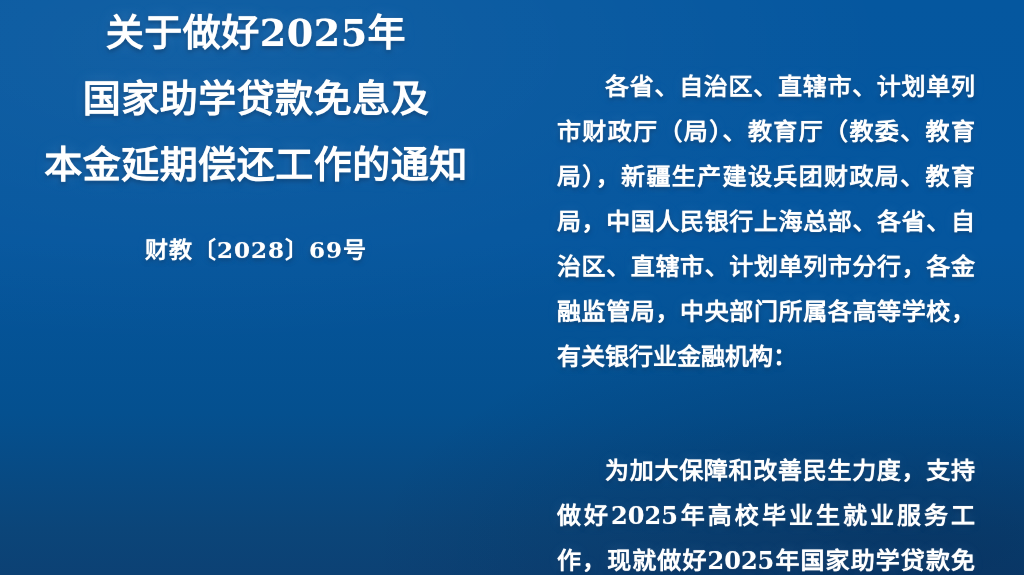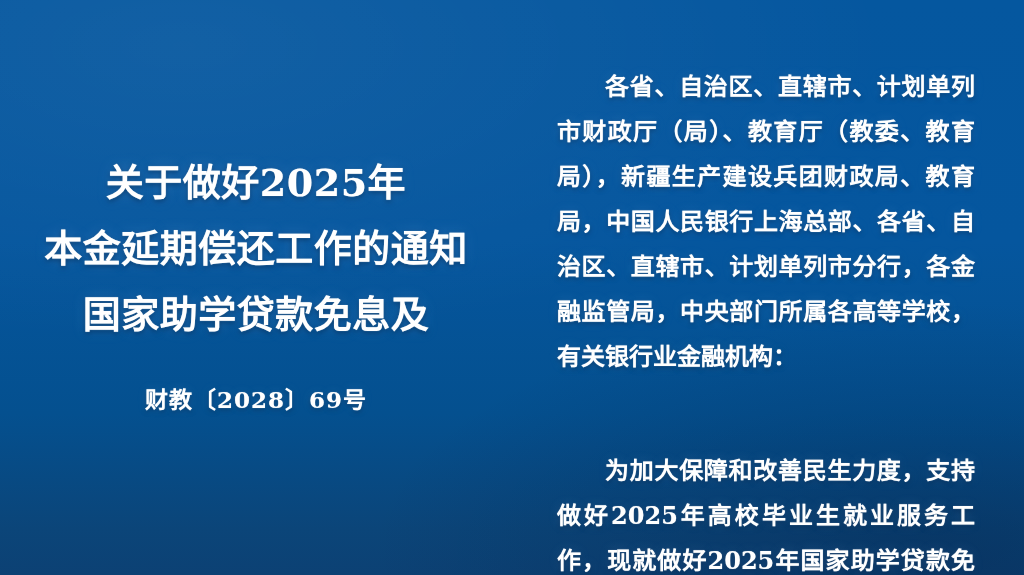--- a/index.html
+++ b/index.html
@@ -49,21 +49,20 @@
     align-items: stretch;
   }
 
   
   .left-col {
     position: relative;
     width: 512px;
     flex: 0 0 512px;
     display: flex;
     flex-direction: column;
-    justify-content: center;
     align-items: center;
     padding: 0 8px 10px 8px;
     box-sizing: border-box;
   }
 
   .title-block {
     width: 100%;
     text-align: center;
   }
 
@@ -128,22 +127,22 @@
 </style>
 </head>
 <body>
 
 <div id="slide">
   <div class="cols">
 
     <div class="left-col">
       <div class="title-block">
         <div class="title-line">关于做好2025年</div>
+        <div class="title-line">国家助学贷款免息及</div>
         <div class="title-line">本金延期偿还工作的通知</div>
-        <div class="title-line">国家助学贷款免息及</div>
         <div class="doc-number">财教〔2028〕69号</div>
       </div>
     </div>
 
     <div class="right-col">
       <p class="body-par">各省、自治区、直辖市、计划单列市财政厅（局）、教育厅（教委、教育局），新疆生产建设兵团财政局、教育局，中国人民银行上海总部、各省、自治区、直辖市、计划单列市分行，各金融监管局，中央部门所属各高等学校，有关银行业金融机构：</p>
       <p class="body-par">为加大保障和改善民生力度，支持做好2025年高校毕业生就业服务工作，现就做好2025年国家助学贷款免息及本金延期偿还工作通知如下：</p>
     </div>
 
   </div>

